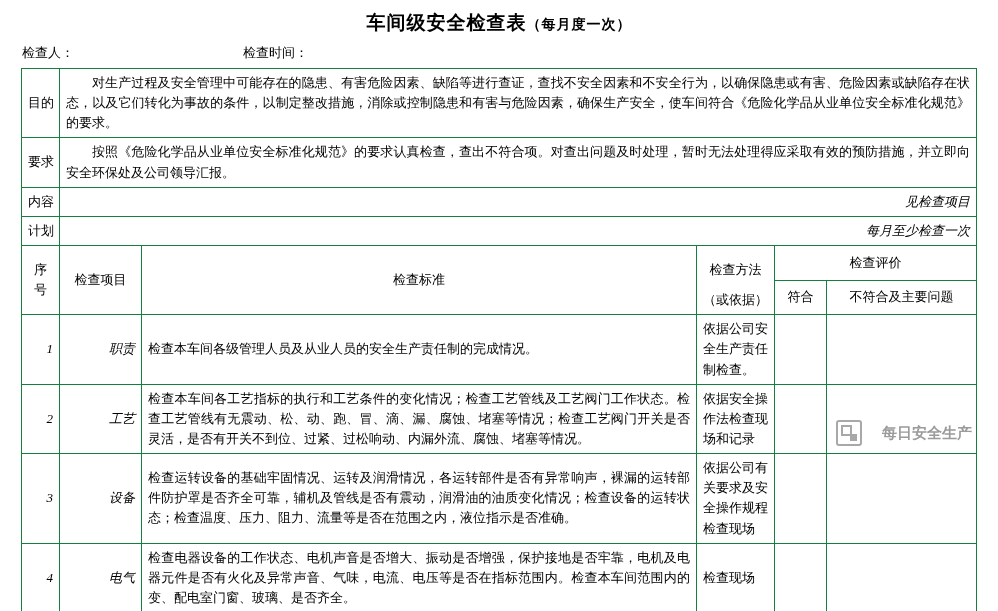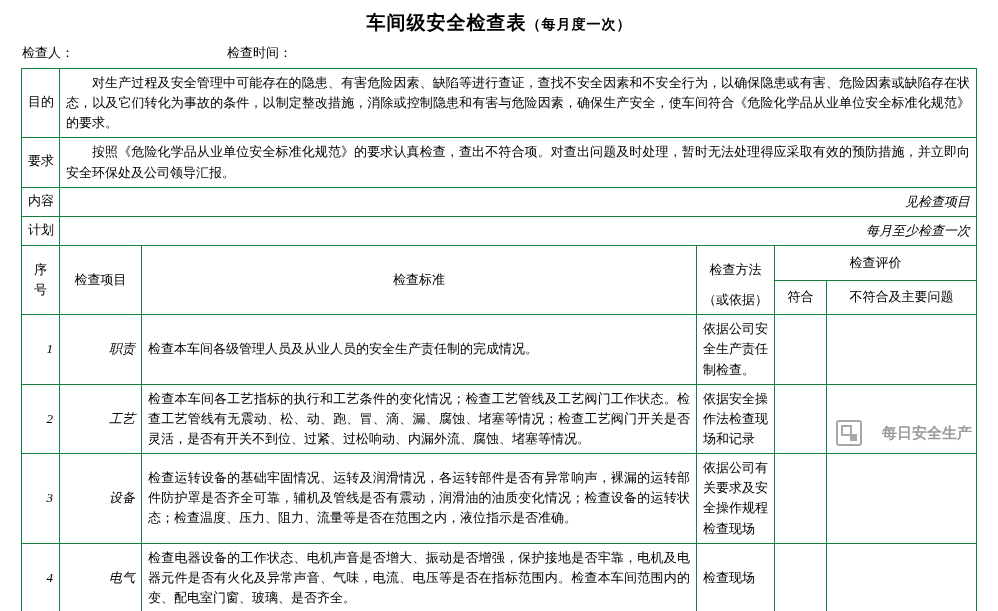--- a/index.html
+++ b/index.html
@@ -34,40 +34,39 @@
   }
   .headrow {
     display: flex;
     font-size: 13px;
     padding: 0 22px 6px 22px;
     box-sizing: border-box;
     align-items: center;
   }
   .headrow .h1 { width: 205px; }
   .headrow .h2 { width: 455px; }
-  .headrow .h3 { flex: 1; }
+  .headrow .h3 { flex: 1; margin-left: 16px; }
 
   table.main {
     border-collapse: collapse;
     width: 956px;
     margin: 0 21px;
     table-layout: fixed;
     font-size: 13px;
   }
   table.main td {
     border: 1px solid #15803d;
     padding: 4px 6px;
     vertical-align: middle;
     line-height: 1.55;
   }
   .label-cell {
     text-align: center;
     width: 54px;
     white-space: nowrap;
-    font-family: Liberation Mono, monospace;
   }
   .para {
     text-indent: 2em;
     text-align: justify;
   }
   .center {
     text-align: right;
     font-style: italic;
   }
   .col-seq { width: 38px; }

